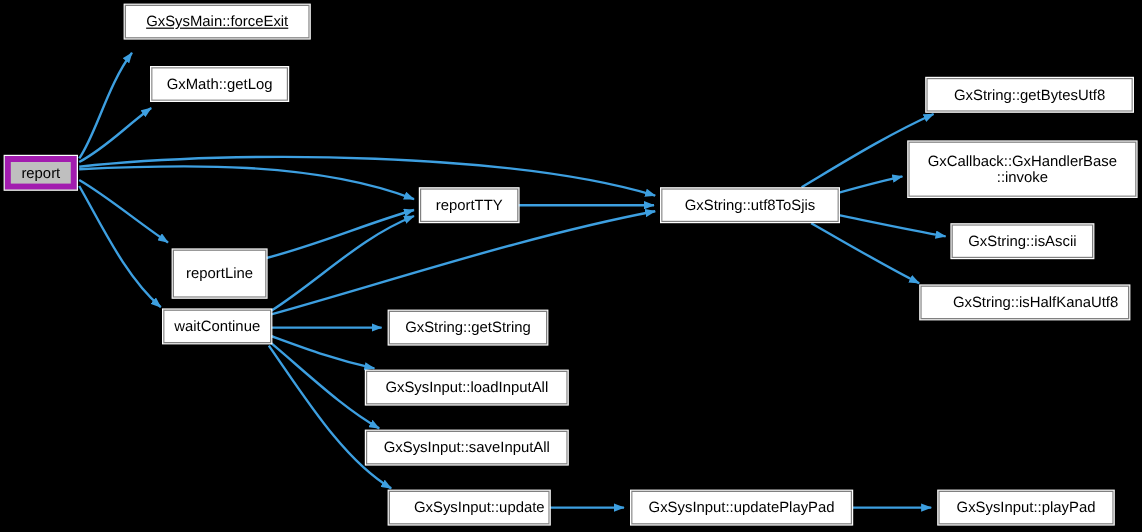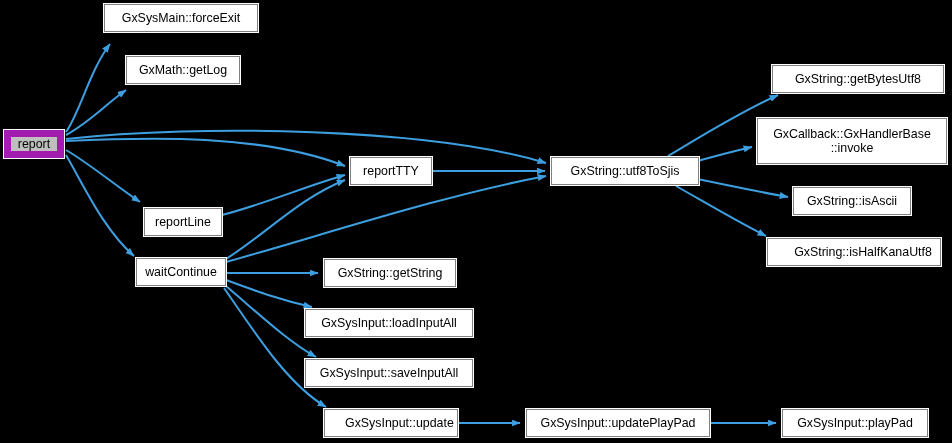--- a/index.html
+++ b/index.html
@@ -34,21 +34,21 @@
     color: #000000;
     font-size: 12.4px;
     line-height: 14px;
     letter-spacing: 0px;
     white-space: pre;
     z-index: 5;
     cursor: pointer;
   }
   .gnode.current {
     background: #bfbfbf;
-    border: 7px solid #a21caf;
+    border: 5px solid #a21caf;
   }
   .gnode .nlabel {
     display: block;
     width: 100%;
     padding: 0 4px;
     box-sizing: border-box;
   }
 </style>
 </head>
 <body>
@@ -78,24 +78,24 @@
         <path d="M 668,156 C 700,137 740,112 778,95" fill="none" stroke="#3d9fe0" stroke-width="2" marker-end="url(#arrow)"></path>
         <path d="M 687,164 C 708,158 730,152 752,147" fill="none" stroke="#3d9fe0" stroke-width="2" marker-end="url(#arrow)"></path>
         <path d="M 687,177 C 718,183 754,191 788,197" fill="none" stroke="#3d9fe0" stroke-width="2" marker-end="url(#arrow)"></path>
         <path d="M 676,186 C 706,203 738,222 766,236" fill="none" stroke="#3d9fe0" stroke-width="2" marker-end="url(#arrow)"></path>
         <path d="M 458,423 L 520,423" fill="none" stroke="#3d9fe0" stroke-width="2" marker-end="url(#arrow)"></path>
         <path d="M 710,423 L 776,423" fill="none" stroke="#3d9fe0" stroke-width="2" marker-end="url(#arrow)"></path>
       </g>
   </svg>
   <div id="node-layer">
       <div class="gnode current" style="left: 4px; top: 130px; width: 60px; height: 28px;"><span class="nlabel">report</span></div>
-      <div class="gnode" style="left: 104px; top: 4px; width: 154px; height: 28px;"><span class="nlabel">GxSysMain::forceExit</span></div>
+      <div class="gnode" style="left: 104px; top: 4px; width: 154px; height: 28px; text-decoration: underline;"><span class="nlabel">GxSysMain::forceExit</span></div>
       <div class="gnode" style="left: 126px; top: 56px; width: 114px; height: 28px;"><span class="nlabel">GxMath::getLog</span></div>
       <div class="gnode" style="left: 350px; top: 157px; width: 82px; height: 28px;"><span class="nlabel">reportTTY</span></div>
-      <div class="gnode" style="left: 144px; top: 208px; width: 78px; height: 28px;"><span class="nlabel">reportLine</span></div>
+      <div class="gnode" style="left: 144px; top: 208px; width: 78px; height: 40px;"><span class="nlabel">reportLine</span></div>
       <div class="gnode" style="left: 136px; top: 258px; width: 90px; height: 28px;"><span class="nlabel">waitContinue</span></div>
       <div class="gnode" style="left: 551px; top: 157px; width: 148px; height: 28px;"><span class="nlabel">GxString::utf8ToSjis</span></div>
       <div class="gnode" style="left: 772px; top: 65px; width: 172px; height: 28px;"><span class="nlabel">GxString::getBytesUtf8</span></div>
       <div class="gnode" style="left: 757px; top: 118px; width: 190px; height: 46px;"><span class="nlabel">GxCallback::GxHandlerBase
 ::invoke</span></div>
       <div class="gnode" style="left: 793px; top: 187px; width: 118px; height: 28px;"><span class="nlabel">GxString::isAscii</span></div>
       <div class="gnode" style="left: 767px; top: 238px; width: 174px; height: 28px; padding-left: 18px;"><span class="nlabel">GxString::isHalfKanaUtf8</span></div>
       <div class="gnode" style="left: 324px; top: 259px; width: 132px; height: 28px;"><span class="nlabel">GxString::getString</span></div>
       <div class="gnode" style="left: 305px; top: 309px; width: 168px; height: 28px;"><span class="nlabel">GxSysInput::loadInputAll</span></div>
       <div class="gnode" style="left: 305px; top: 359px; width: 168px; height: 28px;"><span class="nlabel">GxSysInput::saveInputAll</span></div>

